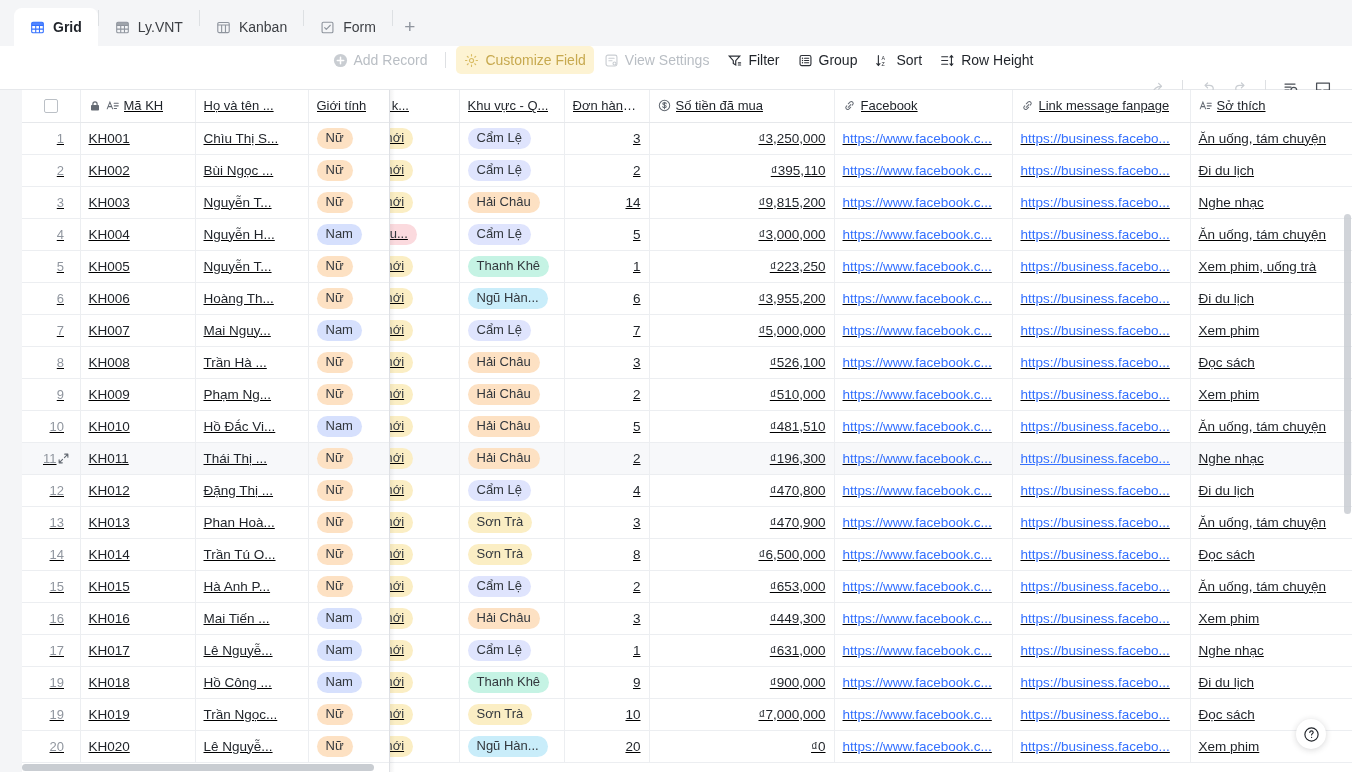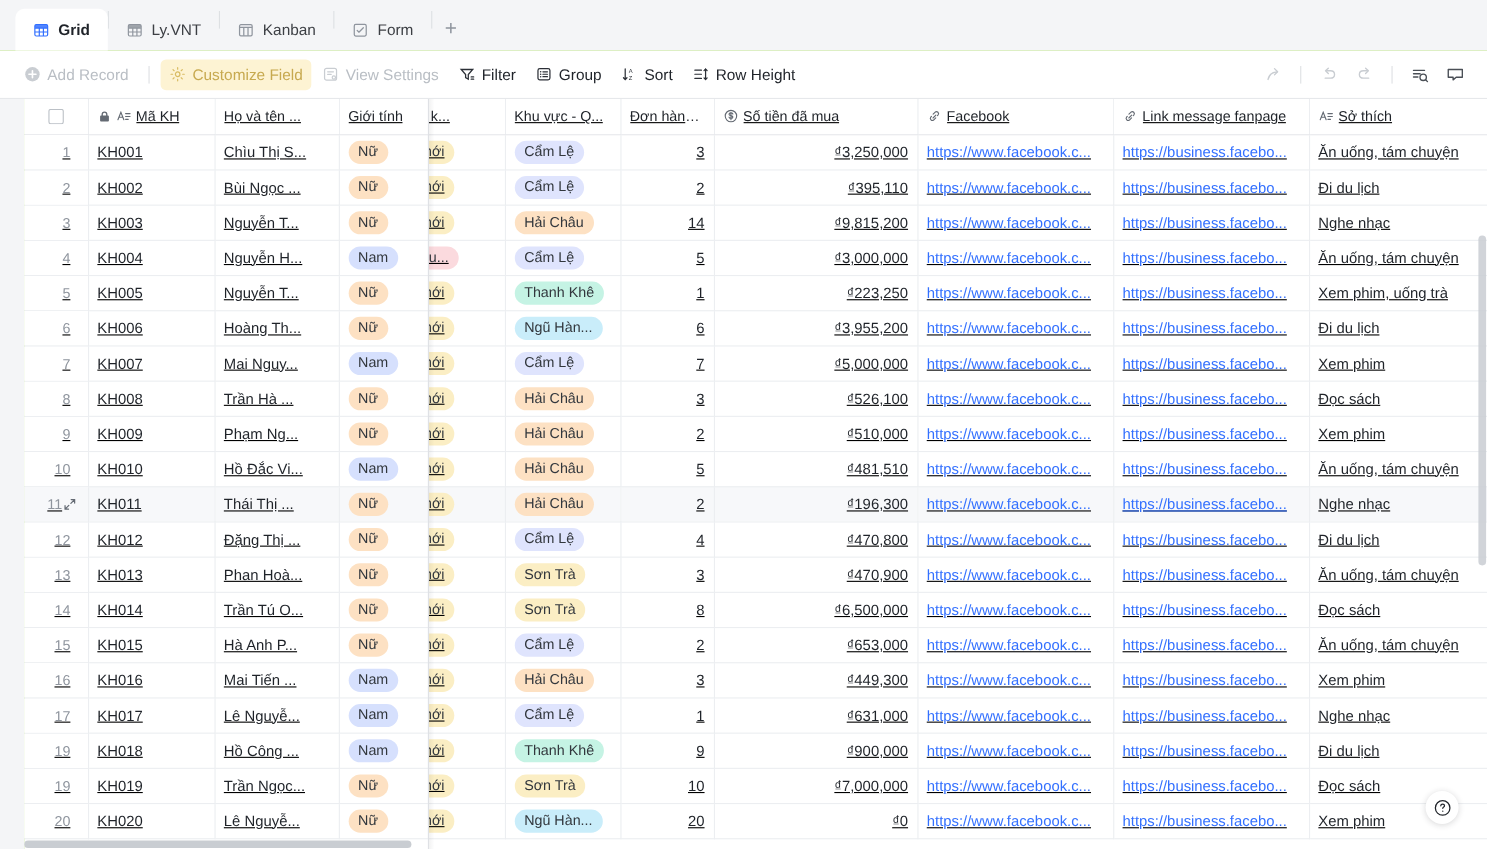--- a/index.html
+++ b/index.html
@@ -3,21 +3,21 @@
 <meta charset="utf-8">
 <style>
   * { box-sizing: border-box; margin: 0; padding: 0; }
   html, body {
     width: 1352px; height: 772px;
     font-family: "Liberation Sans", sans-serif;
     background: #f2f3f5;
     overflow: hidden;
     -webkit-font-smoothing: antialiased;
   }
-  #app { position: relative; width: 1352px; height: 772px; background: #84cc16; }
+  #app { position: relative; width: 1352px; height: 772px; background: #8b5cf6; }
 
   
   .tabbar {
     position: absolute; left: 0; top: 0; width: 1352px; height: 46px;
     background: #f4f5f7;
     display: flex; align-items: flex-end;
   }
   .tabs { display: flex; align-items: flex-end; height: 46px; padding-left: 14px; }
   .tab {
     height: 38px; display: flex; align-items: center; gap: 8px;
@@ -32,22 +32,23 @@
     width: 34px; color: #8f959e; font-size: 19px; cursor: pointer;
   }
 
   
   .ic { display: inline-flex; align-items: center; justify-content: center; flex: none; }
   .ic svg { display: block; }
 
   
   .toolbar {
     position: absolute; left: 0; top: 46px; width: 1352px; height: 44px;
-    background: #ffffff; display: flex; 
+    background: #ffffff; display: flex; align-items: center;
     border-bottom: 1px solid #e6e8eb;
+    flex-direction: column;
   }
   .tb-left { display: flex; align-items: center; padding-left: 14px; gap: 2px; }
   .tb-btn {
     display: flex; align-items: center; gap: 6px; height: 28px;
     padding: 0 8px; border-radius: 5px; font-size: 14px; color: #1f2329;
     cursor: pointer; white-space: nowrap;
   }
   .tb-btn.dim { color: #b9bec4; }
   .tb-btn.highlight { background: #fdf3d3; color: #c7a94f; }
   .tb-sep { width: 1px; height: 16px; background: #dee0e3; margin: 0 8px; }

